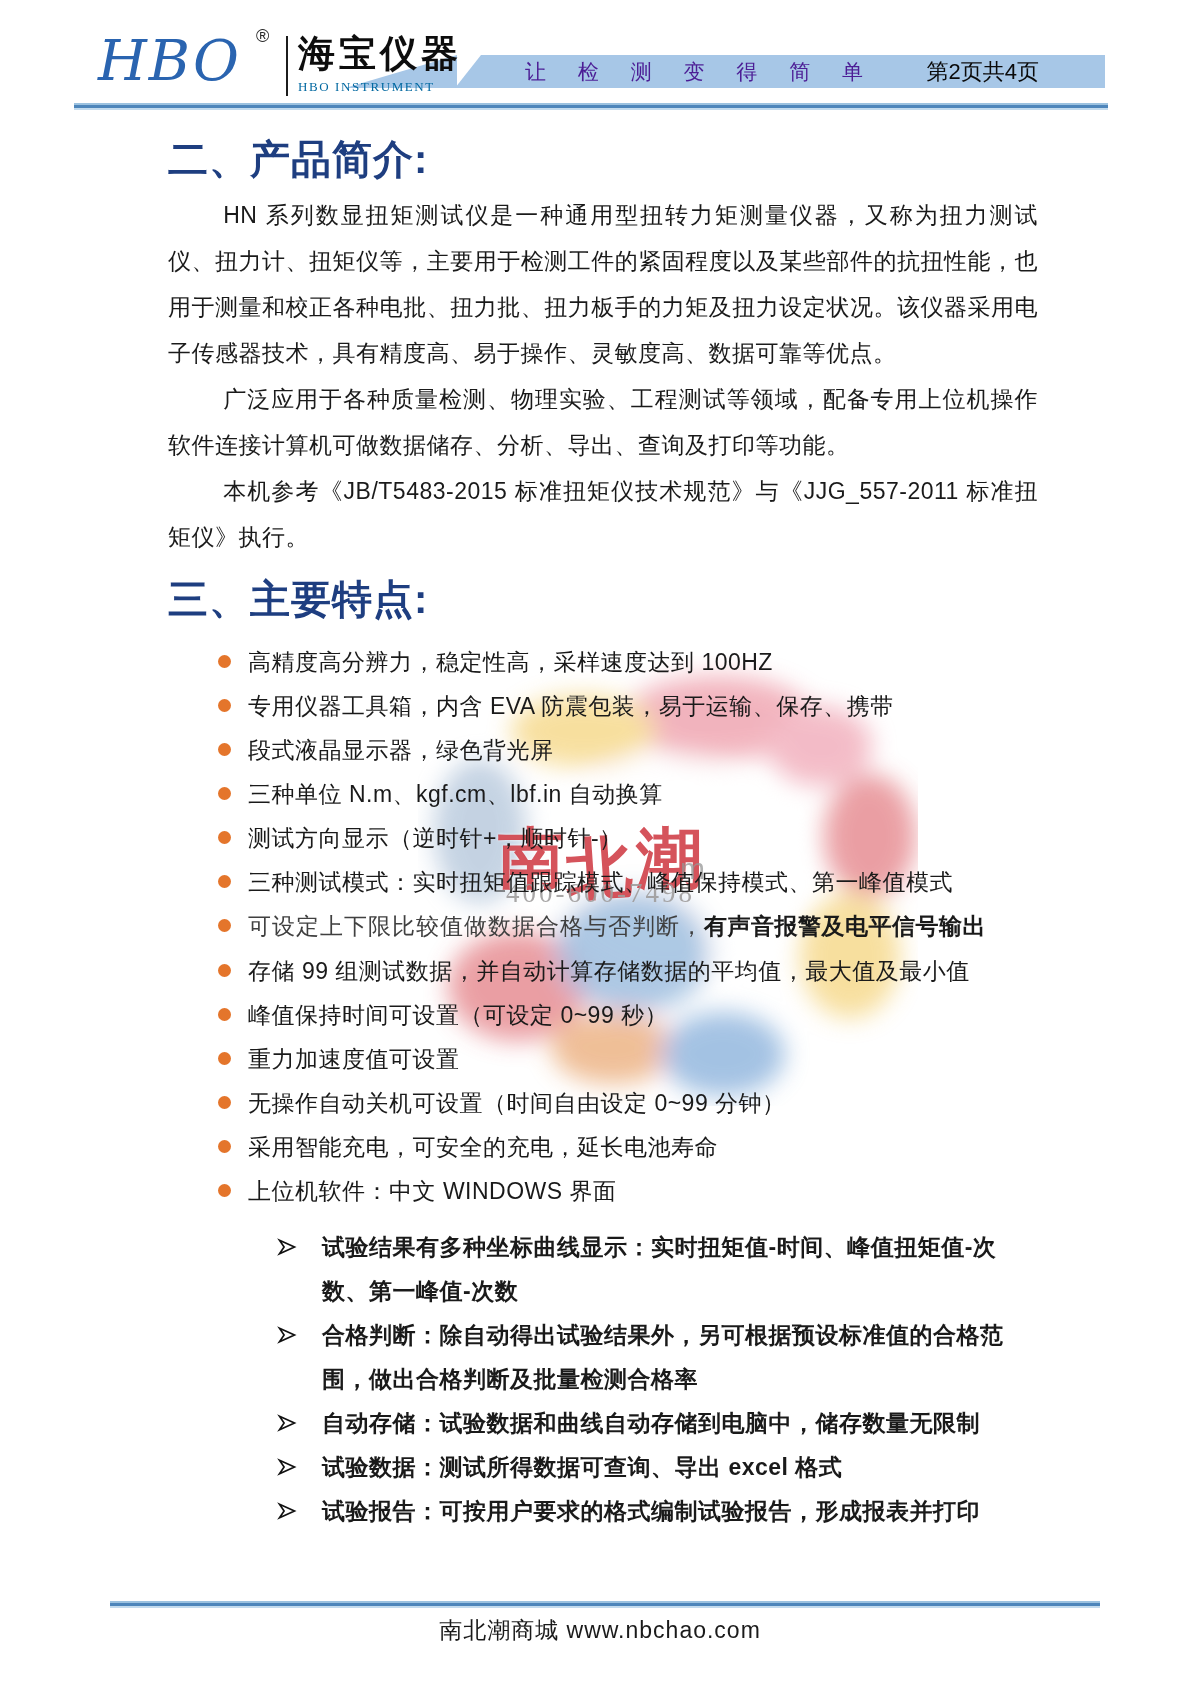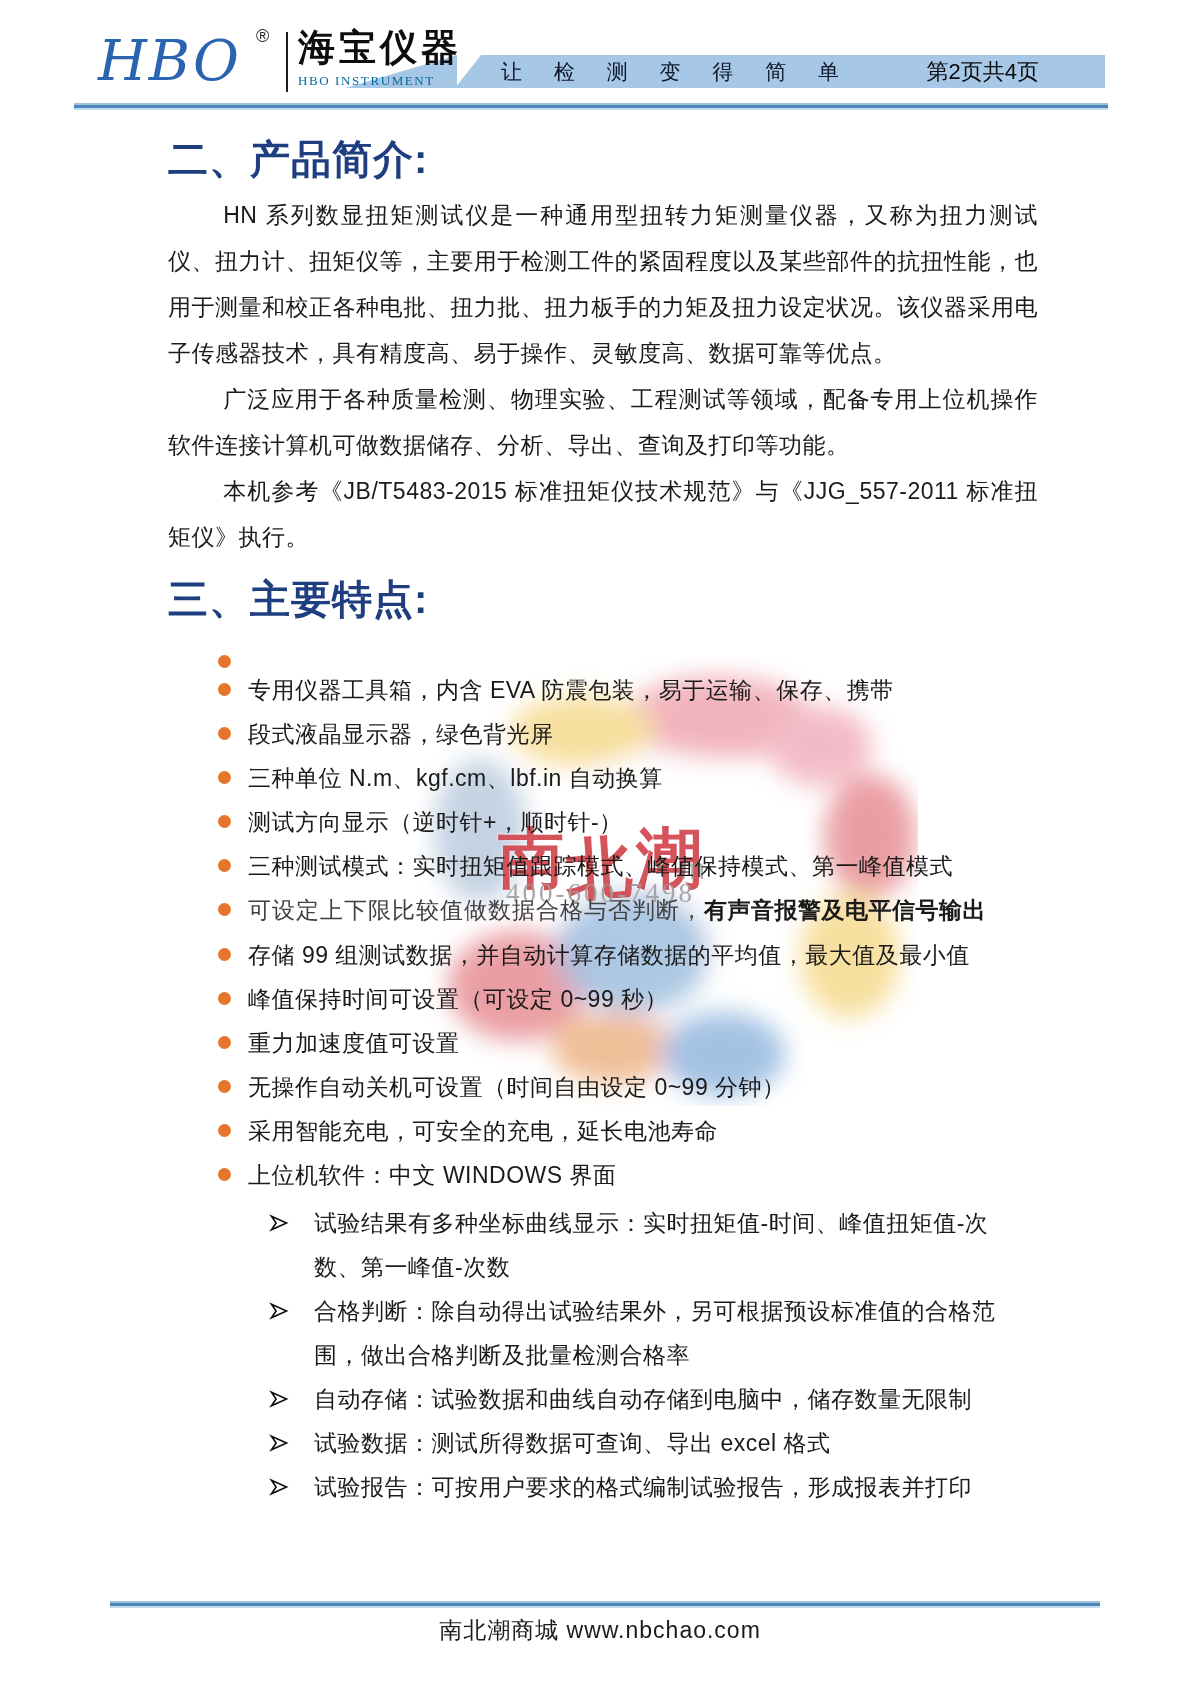--- a/index.html
+++ b/index.html
@@ -3,33 +3,33 @@
 <meta charset="utf-8">
 <style>
   html,body { margin:0; padding:0; background:#ffffff; }
   .page {
     position:relative; width:1200px; height:1697px; margin:0 auto;
     background:#ffffff; overflow:hidden;
     font-family:"Liberation Sans","DejaVu Sans",sans-serif; color:#1a1a1a;
   }
 
   
-  .logo { position:absolute; left:96px; top:22px; display:flex; align-items:flex-start; z-index:3; }
+  .logo { position:absolute; left:96px; top:22px; display:flex; align-items:center; z-index:3; }
   .logo-script { width:190px; height:78px; }
   .logo-divider { width:2px; height:60px; background:#1c1c1c; margin:10px 10px 0 0; }
   .logo-right { display:flex; flex-direction:column; margin-top:8px; }
   .logo-cn { font-family:Liberation Mono, monospace; font-weight:bold; font-size:37px; line-height:40px; letter-spacing:4px; color:#0d0d0d; }
   .logo-en { font-family:"Liberation Serif","DejaVu Serif",serif; font-size:13px; letter-spacing:1.6px; color:#0369a1; margin-top:3px; }
 
   .banner-wedge { position:absolute; left:345px; top:55px; width:112px; height:33px; background:#a7c7e7;
     clip-path:polygon(0 100%, 100% 0, 100% 100%); z-index:2; }
   .banner { position:absolute; left:455px; top:55px; width:650px; height:33px; background:#a7c7e7;
     clip-path:polygon(26px 0, 100% 0, 100% 100%, 0 100%);
     display:flex; align-items:center; z-index:2; }
-  .banner-slogan { color:#0f172a; font-size:21px; letter-spacing:13px; margin-left:46px; white-space:nowrap; }
+  .banner-slogan { color:#4c1d95; font-size:21px; letter-spacing:13px; margin-left:70px; white-space:nowrap; }
   .banner-pages { position:absolute; right:66px; top:0; height:33px; display:flex; align-items:center; 
     color:#0a0a0a; font-size:22px; }
   .header-rule { position:absolute; left:74px; top:103px; width:1034px; height:7px;
     background:linear-gradient(180deg,#9cc2e0 0,#9cc2e0 2px,#4e86bb 2px,#4e86bb 5px,#c3dbee 5px,#c3dbee 7px); }
 
   
   .watermark { position:absolute; left:418px; top:656px; width:500px; height:450px; z-index:1; pointer-events:none; }
   .wm-svg { position:absolute; left:0; top:0; }
   .wm-char { position:absolute; font-family:"Liberation Serif","DejaVu Serif",serif; font-weight:bold;
     font-size:66px; color:rgba(201,35,45,.78); text-shadow:0 0 3px rgba(255,255,255,.9); }
@@ -44,21 +44,21 @@
   .sec-title.second { margin-top:20px; }
   p.body { font-size:23px; line-height:46px; margin:0; text-align:justify; text-indent:2.4em; letter-spacing:.5px; }
   p.body.first { margin-top:14px; }
 
   ul.features { list-style:none; margin:22px 0 0 0; padding:0 0 0 50px; }
   ul.features li { display:flex; align-items:flex-start; line-height:44px; font-size:23px; letter-spacing:.5px; }
   .dot { flex:0 0 13px; width:13px; height:13px; border-radius:50%; background:#e4752b; margin:15px 17px 0 0; }
   .serif-part { font-family:Liberation Serif, serif; letter-spacing:1px; color:#404040; }
   .bold-part { font-weight:bold; }
 
-  ul.subfeatures { list-style:none; margin:4px; padding:0 0 0 97px; }
+  ul.subfeatures { list-style:none; margin:12px; padding:0 0 0 97px;font-weight:bold; }
   ul.subfeatures li { display:flex; align-items:flex-start; line-height:44px; font-size:23px; letter-spacing:.5px; }
   .arrow { flex:0 0 20px; width:20px; height:20px; margin:12px 25px 0 0; }
 
   
   .footer-rule { position:absolute; left:110px; top:1601px; width:990px; height:7px;
     background:linear-gradient(180deg,#9cc2e0 0,#9cc2e0 2px,#4e86bb 2px,#4e86bb 5px,#c3dbee 5px,#c3dbee 7px); }
   .footer-text { position:absolute; left:0; top:1615px; width:1200px; text-align:center;
     font-size:23px; color:#1a1a1a; letter-spacing:1px; z-index:2; }
 </style>
 </head>
@@ -121,20 +121,21 @@
     <h2 class="sec-title">二、产品简介:</h2>
     <p class="body first">HN 系列数显扭矩测试仪是一种通用型扭转力矩测量仪器，又称为扭力测试仪、扭力计、扭矩仪等，主要用于检测工件的紧固程度以及某些部件的抗扭性能，也用于测量和校正各种电批、扭力批、扭力板手的力矩及扭力设定状况。该仪器采用电子传感器技术，具有精度高、易于操作、灵敏度高、数据可靠等优点。</p>
     <p class="body">广泛应用于各种质量检测、物理实验、工程测试等领域，配备专用上位机操作软件连接计算机可做数据储存、分析、导出、查询及打印等功能。</p>
     <p class="body">本机参考《JB/T5483-2015 标准扭矩仪技术规范》与《JJG_557-2011 标准扭矩仪》执行。</p>
 
     <h2 class="sec-title second">三、主要特点:</h2>
 
     <ul class="features">
       <li>
           <span class="dot"></span>
+          <span class="t">高精度高分辨力，稳定性高，采样速度达到 100HZ</span>
         </li>
       <li>
           <span class="dot"></span>
           <span class="t">专用仪器工具箱，内含 EVA 防震包装，易于运输、保存、携带</span>
         </li>
       <li>
           <span class="dot"></span>
           <span class="t">段式液晶显示器，绿色背光屏</span>
         </li>
       <li>

